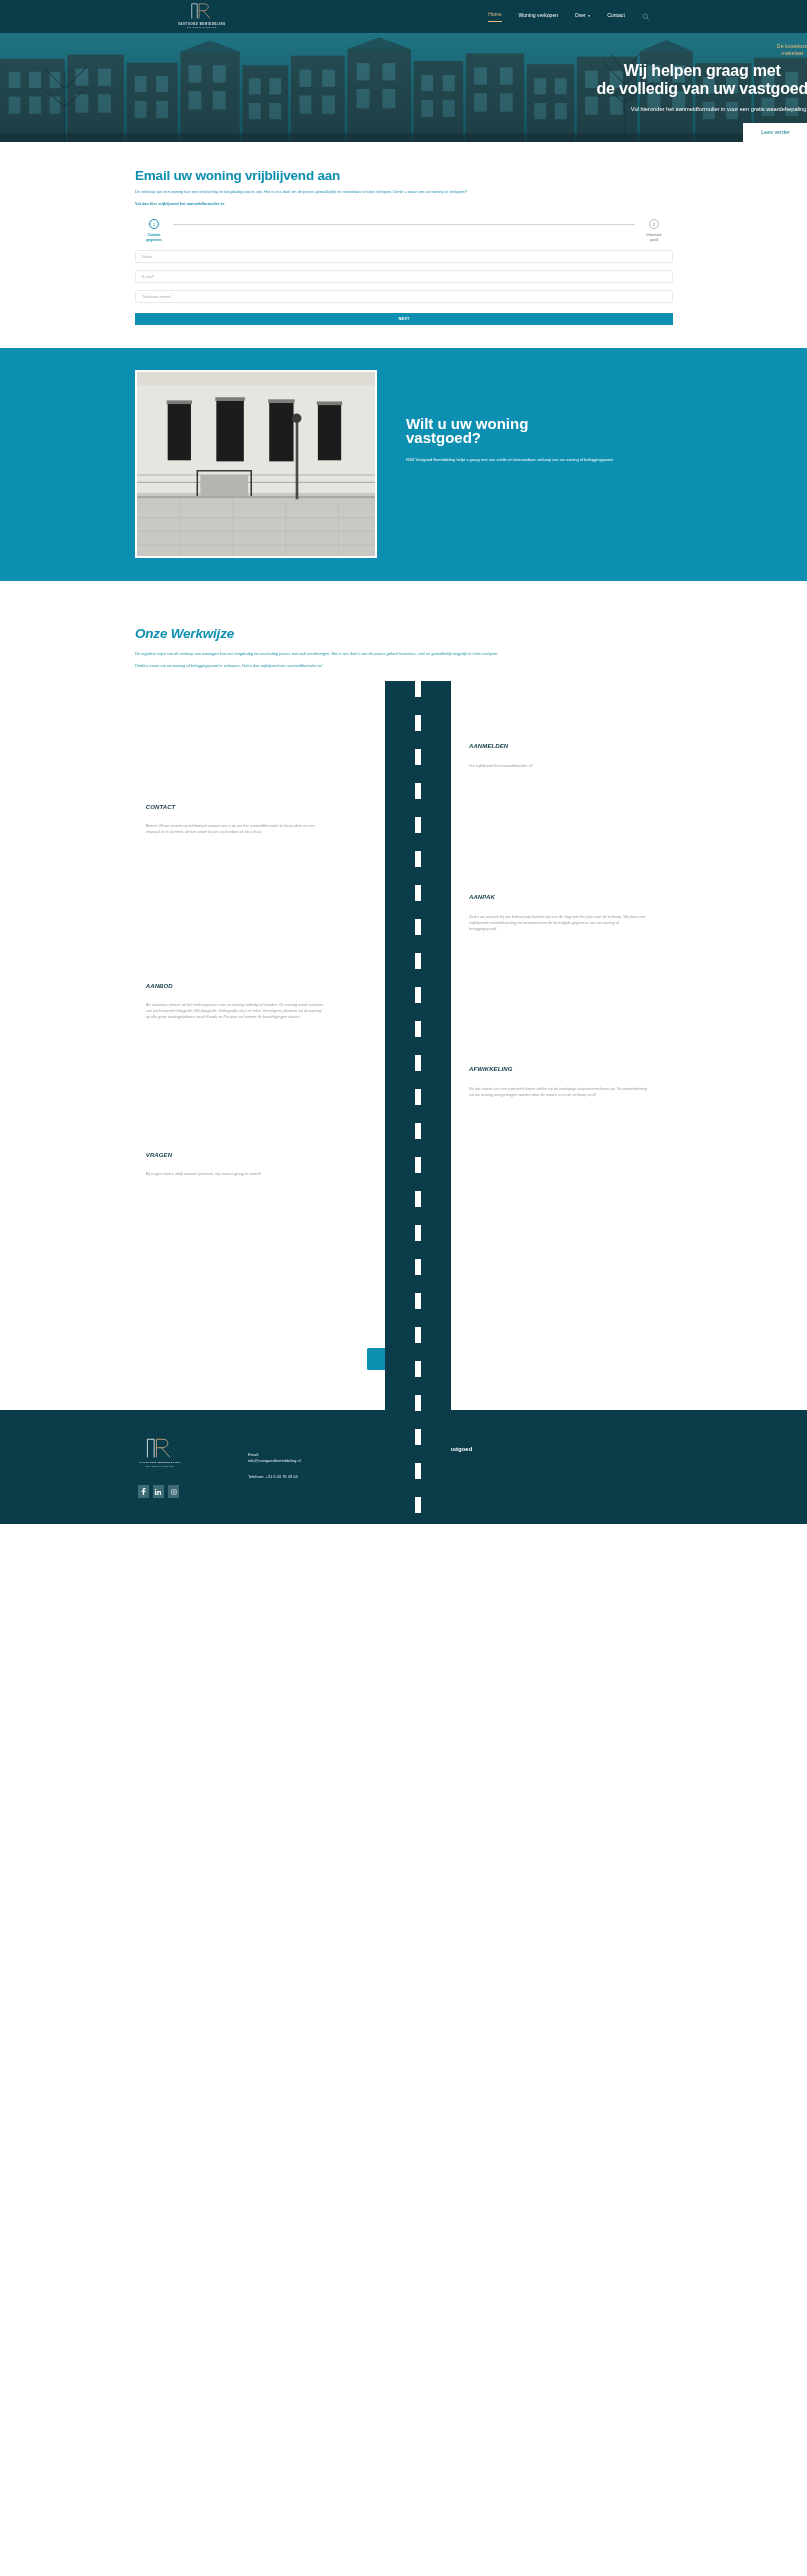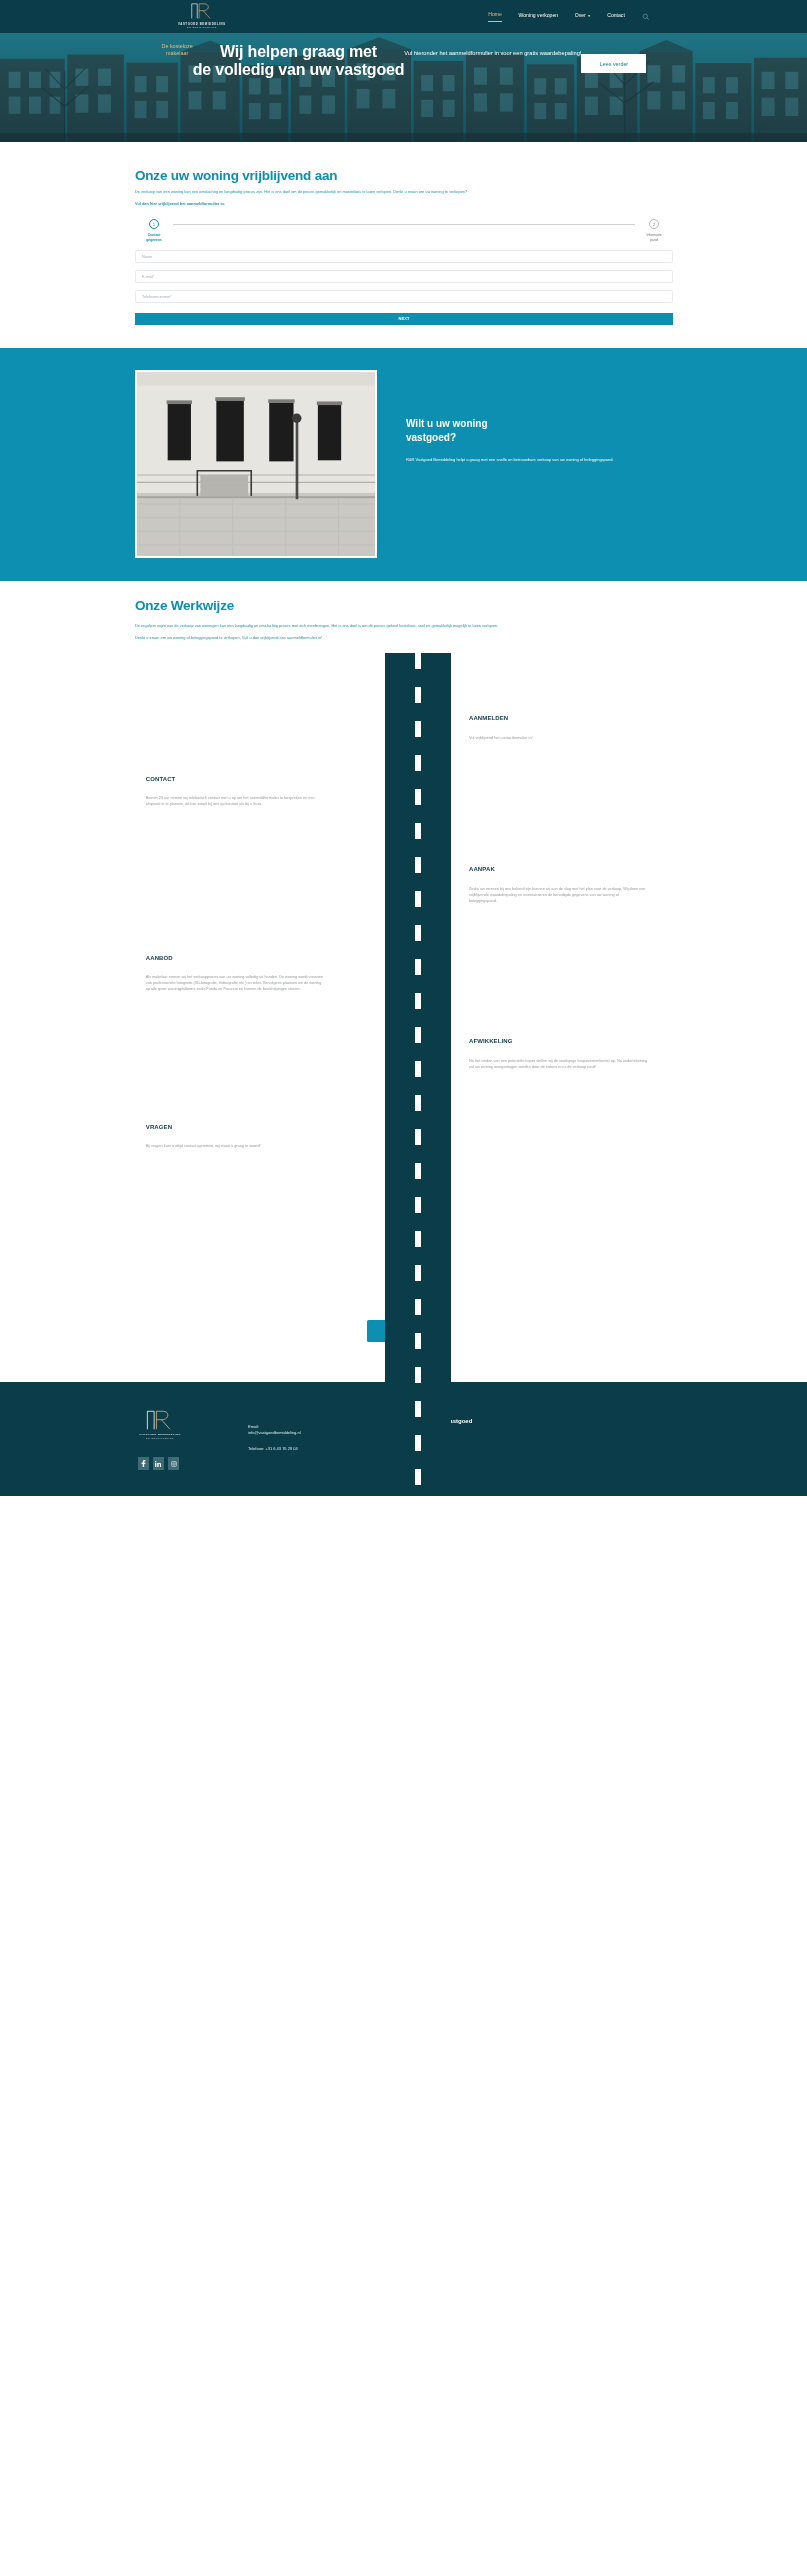--- a/index.html
+++ b/index.html
@@ -44,21 +44,21 @@
     height:109px; position:relative; overflow:hidden;
     background:#1d6f7c;
   }
   .hero-photo { position:absolute; inset:0; }
   .hero-overlay {
     position:absolute; inset:0;
     background:linear-gradient(180deg, rgba(18,90,104,.45), rgba(12,62,74,.55));
   }
   .hero-inner {
     position:relative; z-index:5; height:100%;
-    display:flex; flex-direction:row; align-items:flex-start; justify-content:center;
+    display:flex; flex-direction:column; align-items:flex-end; justify-content:center;
     padding-top:10px;
   }
   .hero-kicker {
     color:#e9b97c; font-size:5.4px; line-height:7px; text-align:center;
     margin-bottom:4.8px; font-weight:400;
   }
   .hero-title {
     color:#fff; font-size:16px; line-height:18.3px; font-weight:700;
     text-align:center; letter-spacing:-0.2px;
   }
@@ -117,28 +117,28 @@
 
   
   .promo { background:#0c8fb0; padding:22.6px 0; }
   .promo-inner { width:538px; margin:0 auto; display:flex; align-items:flex-start; gap:29px; }
   .promo-photo {
     width:242px; height:188px; background:#e9e9e6; position:relative;
     border:2.7px solid #fff; overflow:hidden; flex:none;
   }
   .promo-text { padding-top:47px; width:215px; }
   .promo-title {
-    color:#fff; font-size:10px; line-height:13.5px; font-weight:700;
+    color:#fff; font-size:15px; line-height:13.5px; font-weight:700;
   }
   .promo-body {
     color:#fff; font-size:4px; line-height:6.2px; margin-top:13px; font-weight:400;
   }
 
   
-  .werk { background:#fff; padding:17px 0 0; }
+  .werk { background:#fff; padding:45px 0 0;font-style:italic; }
   .werk-title { color:#0c8fb0; font-size:13.5px; font-weight:700; letter-spacing:-0.2px; }
   .werk-p {
     color:#2092ad; font-size:3.9px; line-height:6px; margin-top:9.7px; max-width:490px;
   }
   .werk-p.second { margin-top:6.5px; }
 
   
   .timeline { position:relative; width:538px; margin:12px auto 0; padding-bottom:5.4px; }
   .road {
     position:absolute; left:calc(50% - 19px); top:0; width:66px; height:1104px;
@@ -331,21 +331,21 @@
         <div>Wij helpen graag met</div>
         <div>de volledig van uw vastgoed</div>
       </div>
       <div class="hero-sub">Vul hieronder het aanmeldformulier in voor een gratis waardebepaling!</div>
       <button class="hero-btn">Lees verder</button>
     </div>
   </div>
 
   <div class="form-section">
     <div class="wrap">
-      <div class="form-title">Onze uw woning vrijblijvend aan</div>
+      <div class="form-title">Email uw woning vrijblijvend aan</div>
       <div class="form-intro">De verkoop van een woning kan een omslachtig en langdradig proces zijn. Het is ons doel om dit proces gemakkelijk en moeiteloos te laten verlopen. Denkt u eraan om uw woning te verkopen?</div>
       <div class="form-intro second">Vul dan hier vrijblijvend het aanmeldformulier in.</div>
 
       <div class="steps">
         <div class="step">
           <div class="step-circle">1</div>
           <div class="step-label">
             <div>Contact</div>
             <div>gegevens</div>
           </div>

